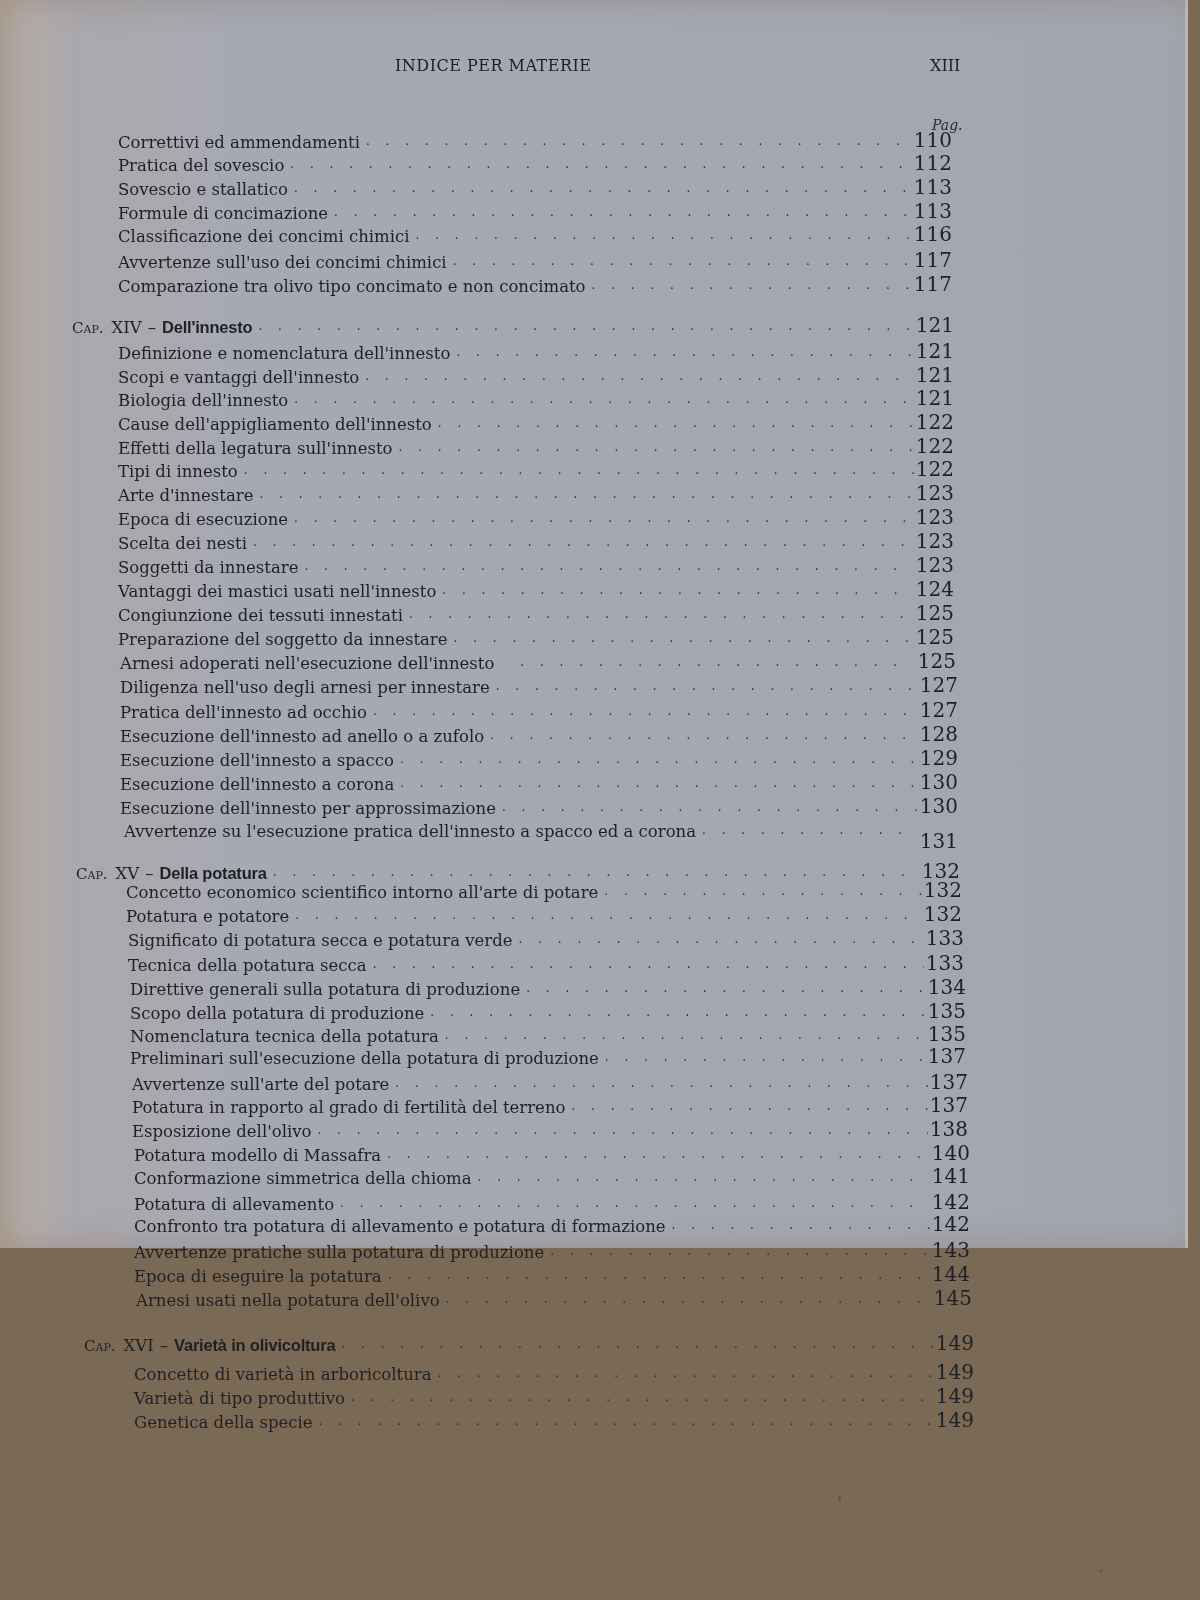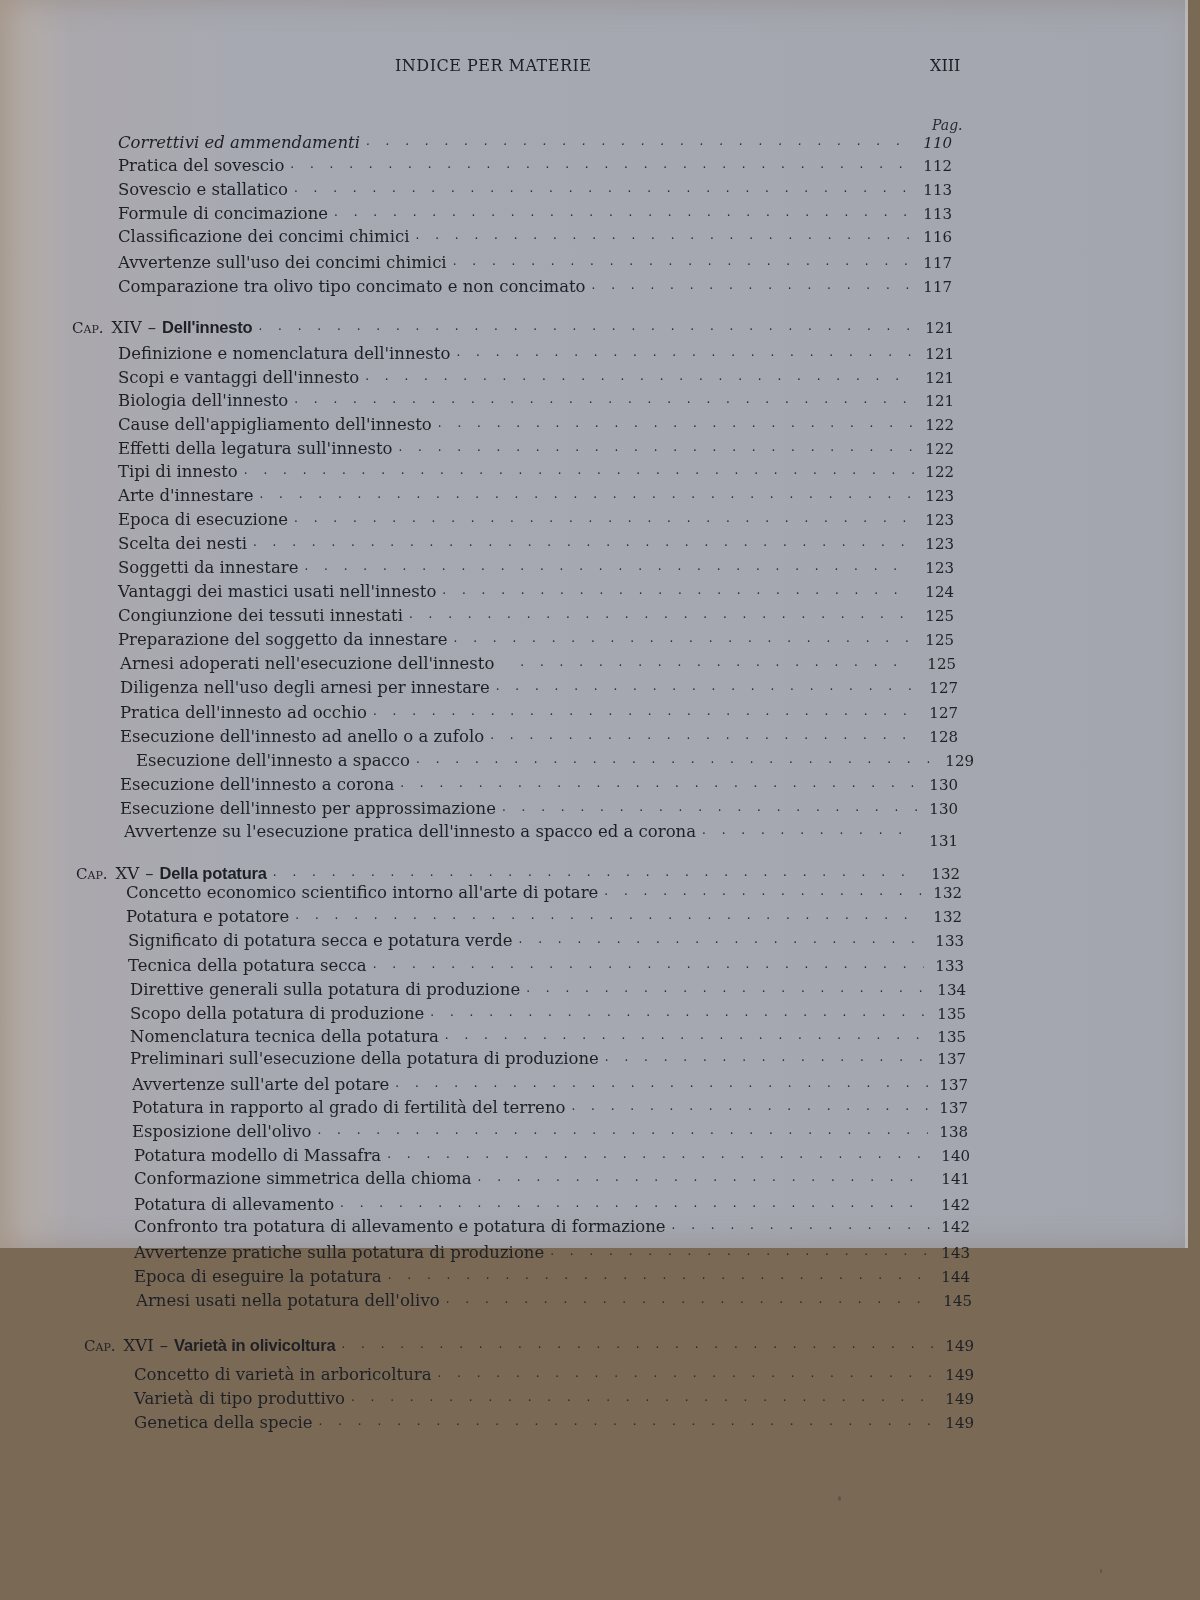--- a/index.html
+++ b/index.html
@@ -91,21 +91,21 @@
     line-height: 16px;
     padding-bottom: 3px;
   }
   .row .dots::before {
     content: ". . . . . . . . . . . . . . . . . . . . . . . . . . . . . . . . . . . . . . . . . . . . . . . . . . . . . . . . . . . . . . . . . . . . . . . . . . . . .";
     letter-spacing: 6px;
   }
   .row .pg {
     flex: 0 0 40px;
     text-align: right;
-    font-size: 15px;
+    font-size: 20px;
     margin-top: 20px;
   }
   .chapter-row .cap {
     font-variant: small-caps;
     font-size: 15px;
     margin-right: 8px;
   }
   .chapter-row .roman {
     margin-right: 6px;
   }
@@ -135,21 +135,21 @@
 
   <div class="running-head">
     <span class="running-title">INDICE PER MATERIE</span>
     <span class="folio">XIII</span>
   </div>
 
   <span class="pag-label">Pag.</span>
 
   <div class="toc">
 
-    <div class="row" style="left:118px; top:130px; width:834px;font-style:italic;">
+    <div class="row" style="left:118px; top:130px; width:834px;">
       <span class="title">Correttivi ed ammendamenti</span>
         <span class="dots"></span>
         <span class="pg">110</span>
     </div>
     <div class="row" style="left:118px; top:153px; width:834px;">
       <span class="title">Pratica del sovescio</span>
         <span class="dots"></span>
         <span class="pg">112</span>
     </div>
     <div class="row" style="left:118px; top:177px; width:834px;">
@@ -267,21 +267,21 @@
     <div class="row" style="left:120px; top:700px; width:838px;">
         <span class="title">Pratica dell'innesto ad occhio</span>
         <span class="dots"></span>
         <span class="pg">127</span>
       </div>
     <div class="row" style="left:120px; top:724px; width:838px;">
         <span class="title">Esecuzione dell'innesto ad anello o a zufolo</span>
         <span class="dots"></span>
         <span class="pg">128</span>
       </div>
-    <div class="row" style="left:136px; top:748px; width:838px;align-items:flex-end;">
+    <div class="row" style="left:120px; top:748px; width:838px;align-items:flex-end;">
         <span class="title">Esecuzione dell'innesto a spacco</span>
         <span class="dots"></span>
         <span class="pg">129</span>
       </div>
     <div class="row" style="left:120px; top:772px; width:838px;">
         <span class="title">Esecuzione dell'innesto a corona</span>
         <span class="dots"></span>
         <span class="pg">130</span>
       </div>
     <div class="row" style="left:120px; top:796px; width:838px;">

